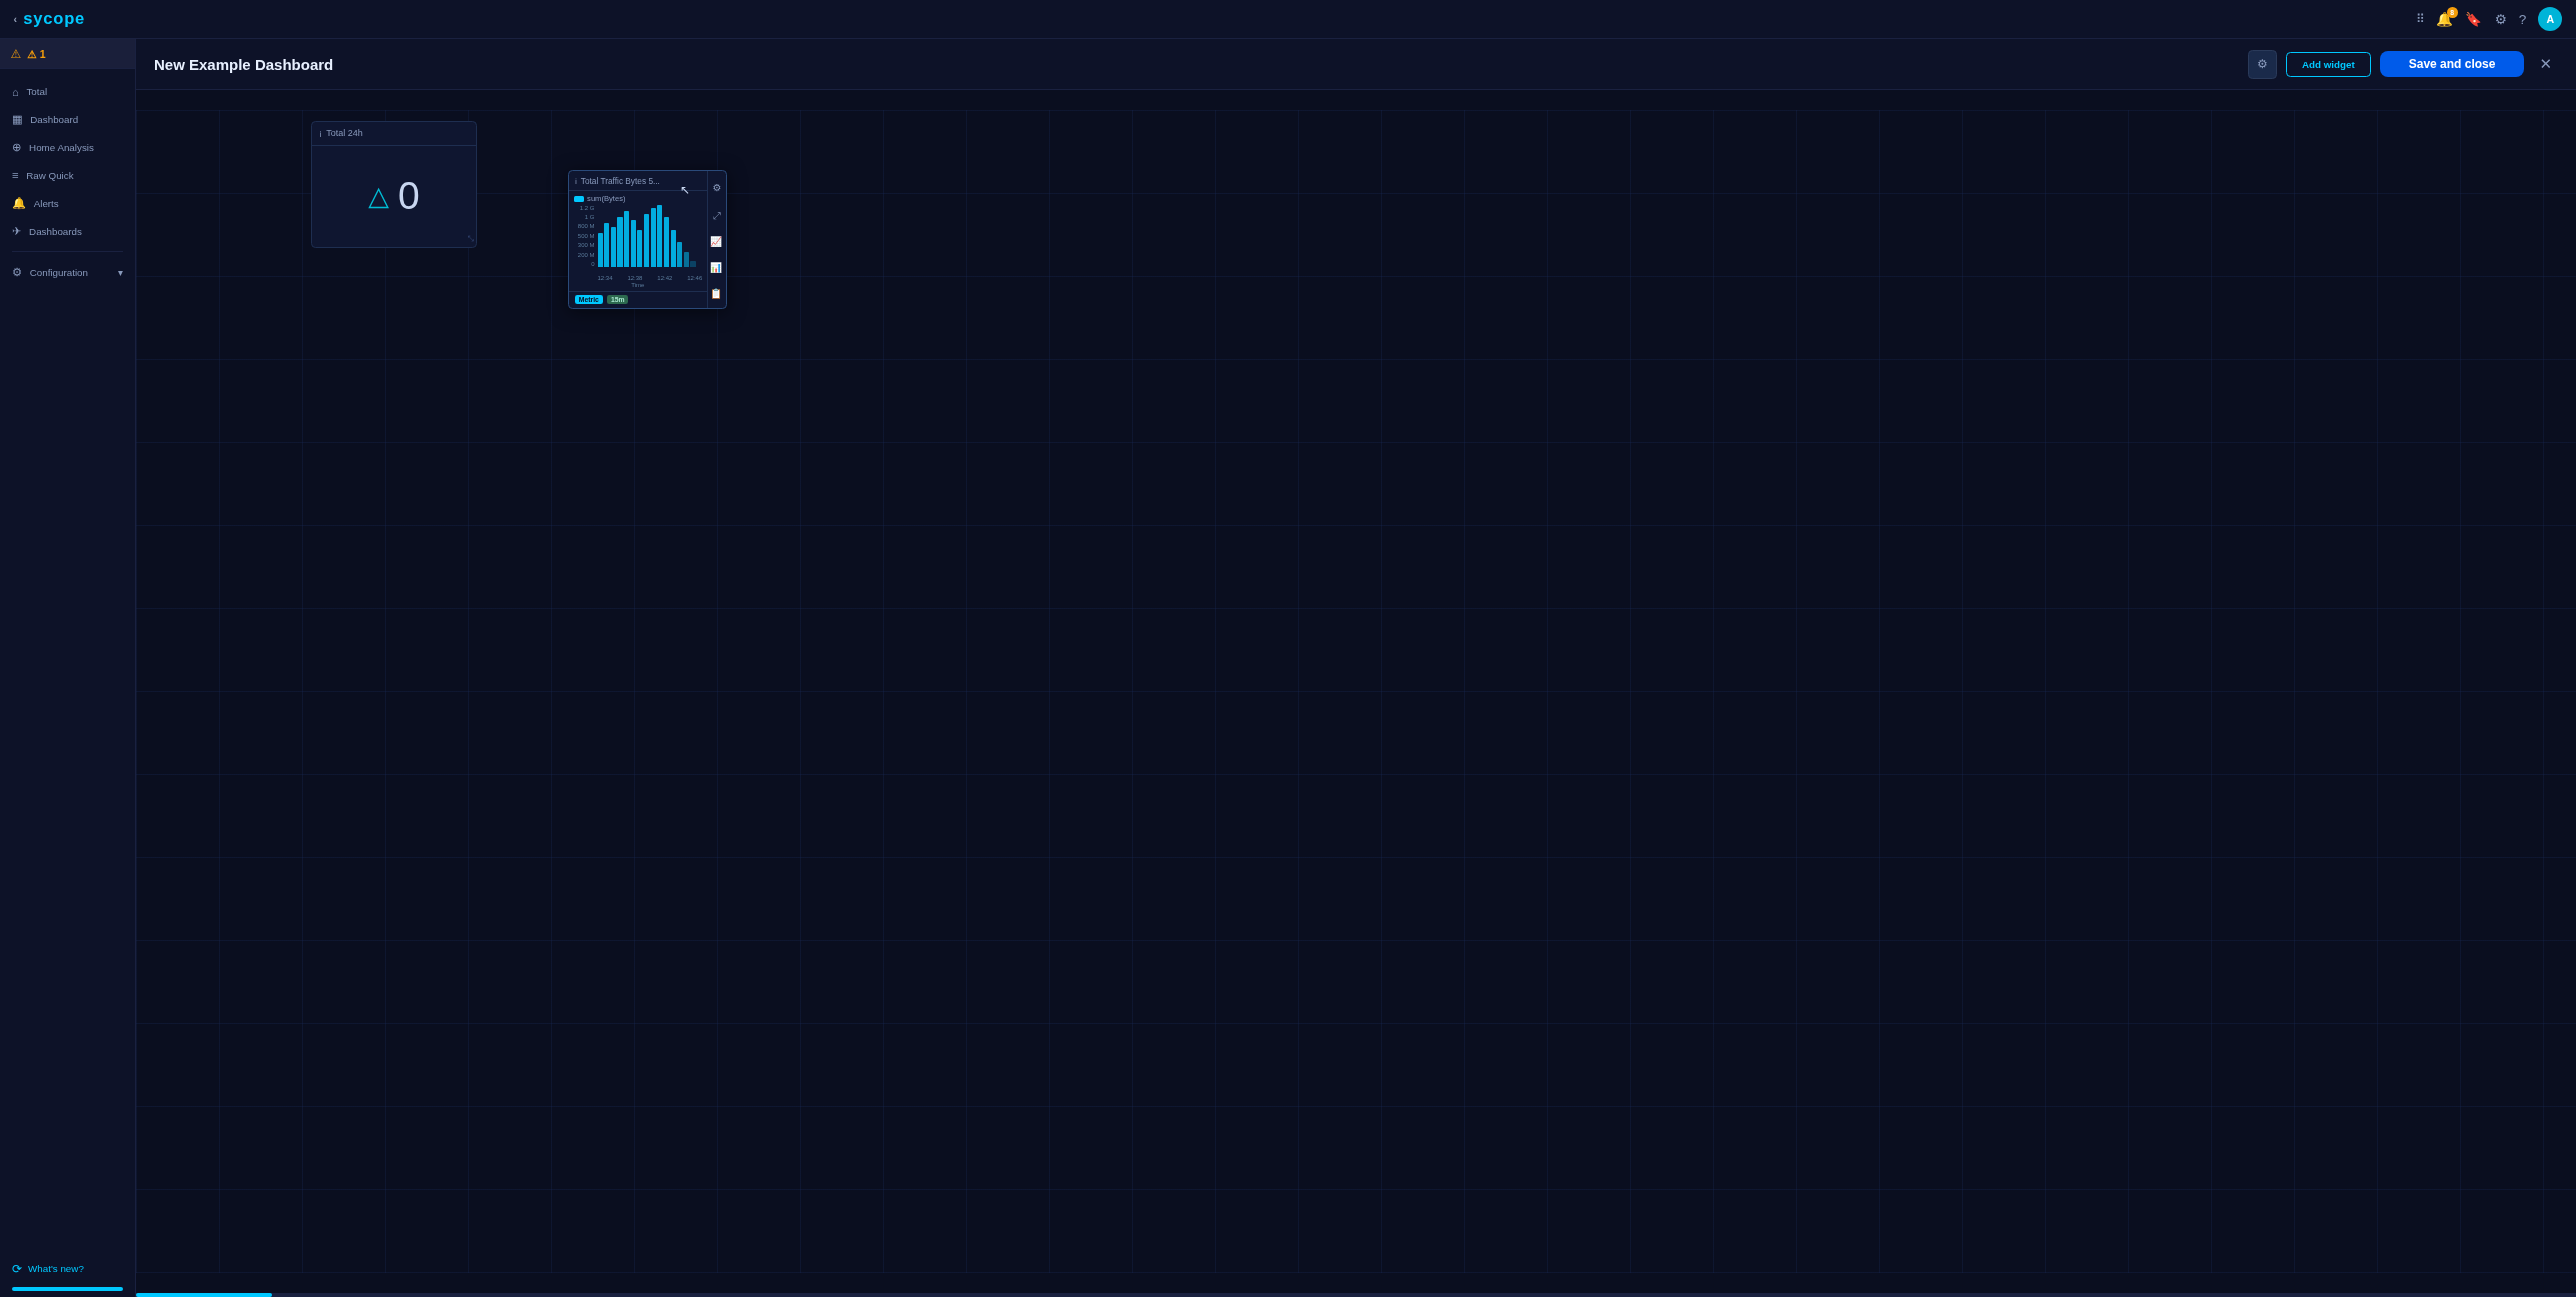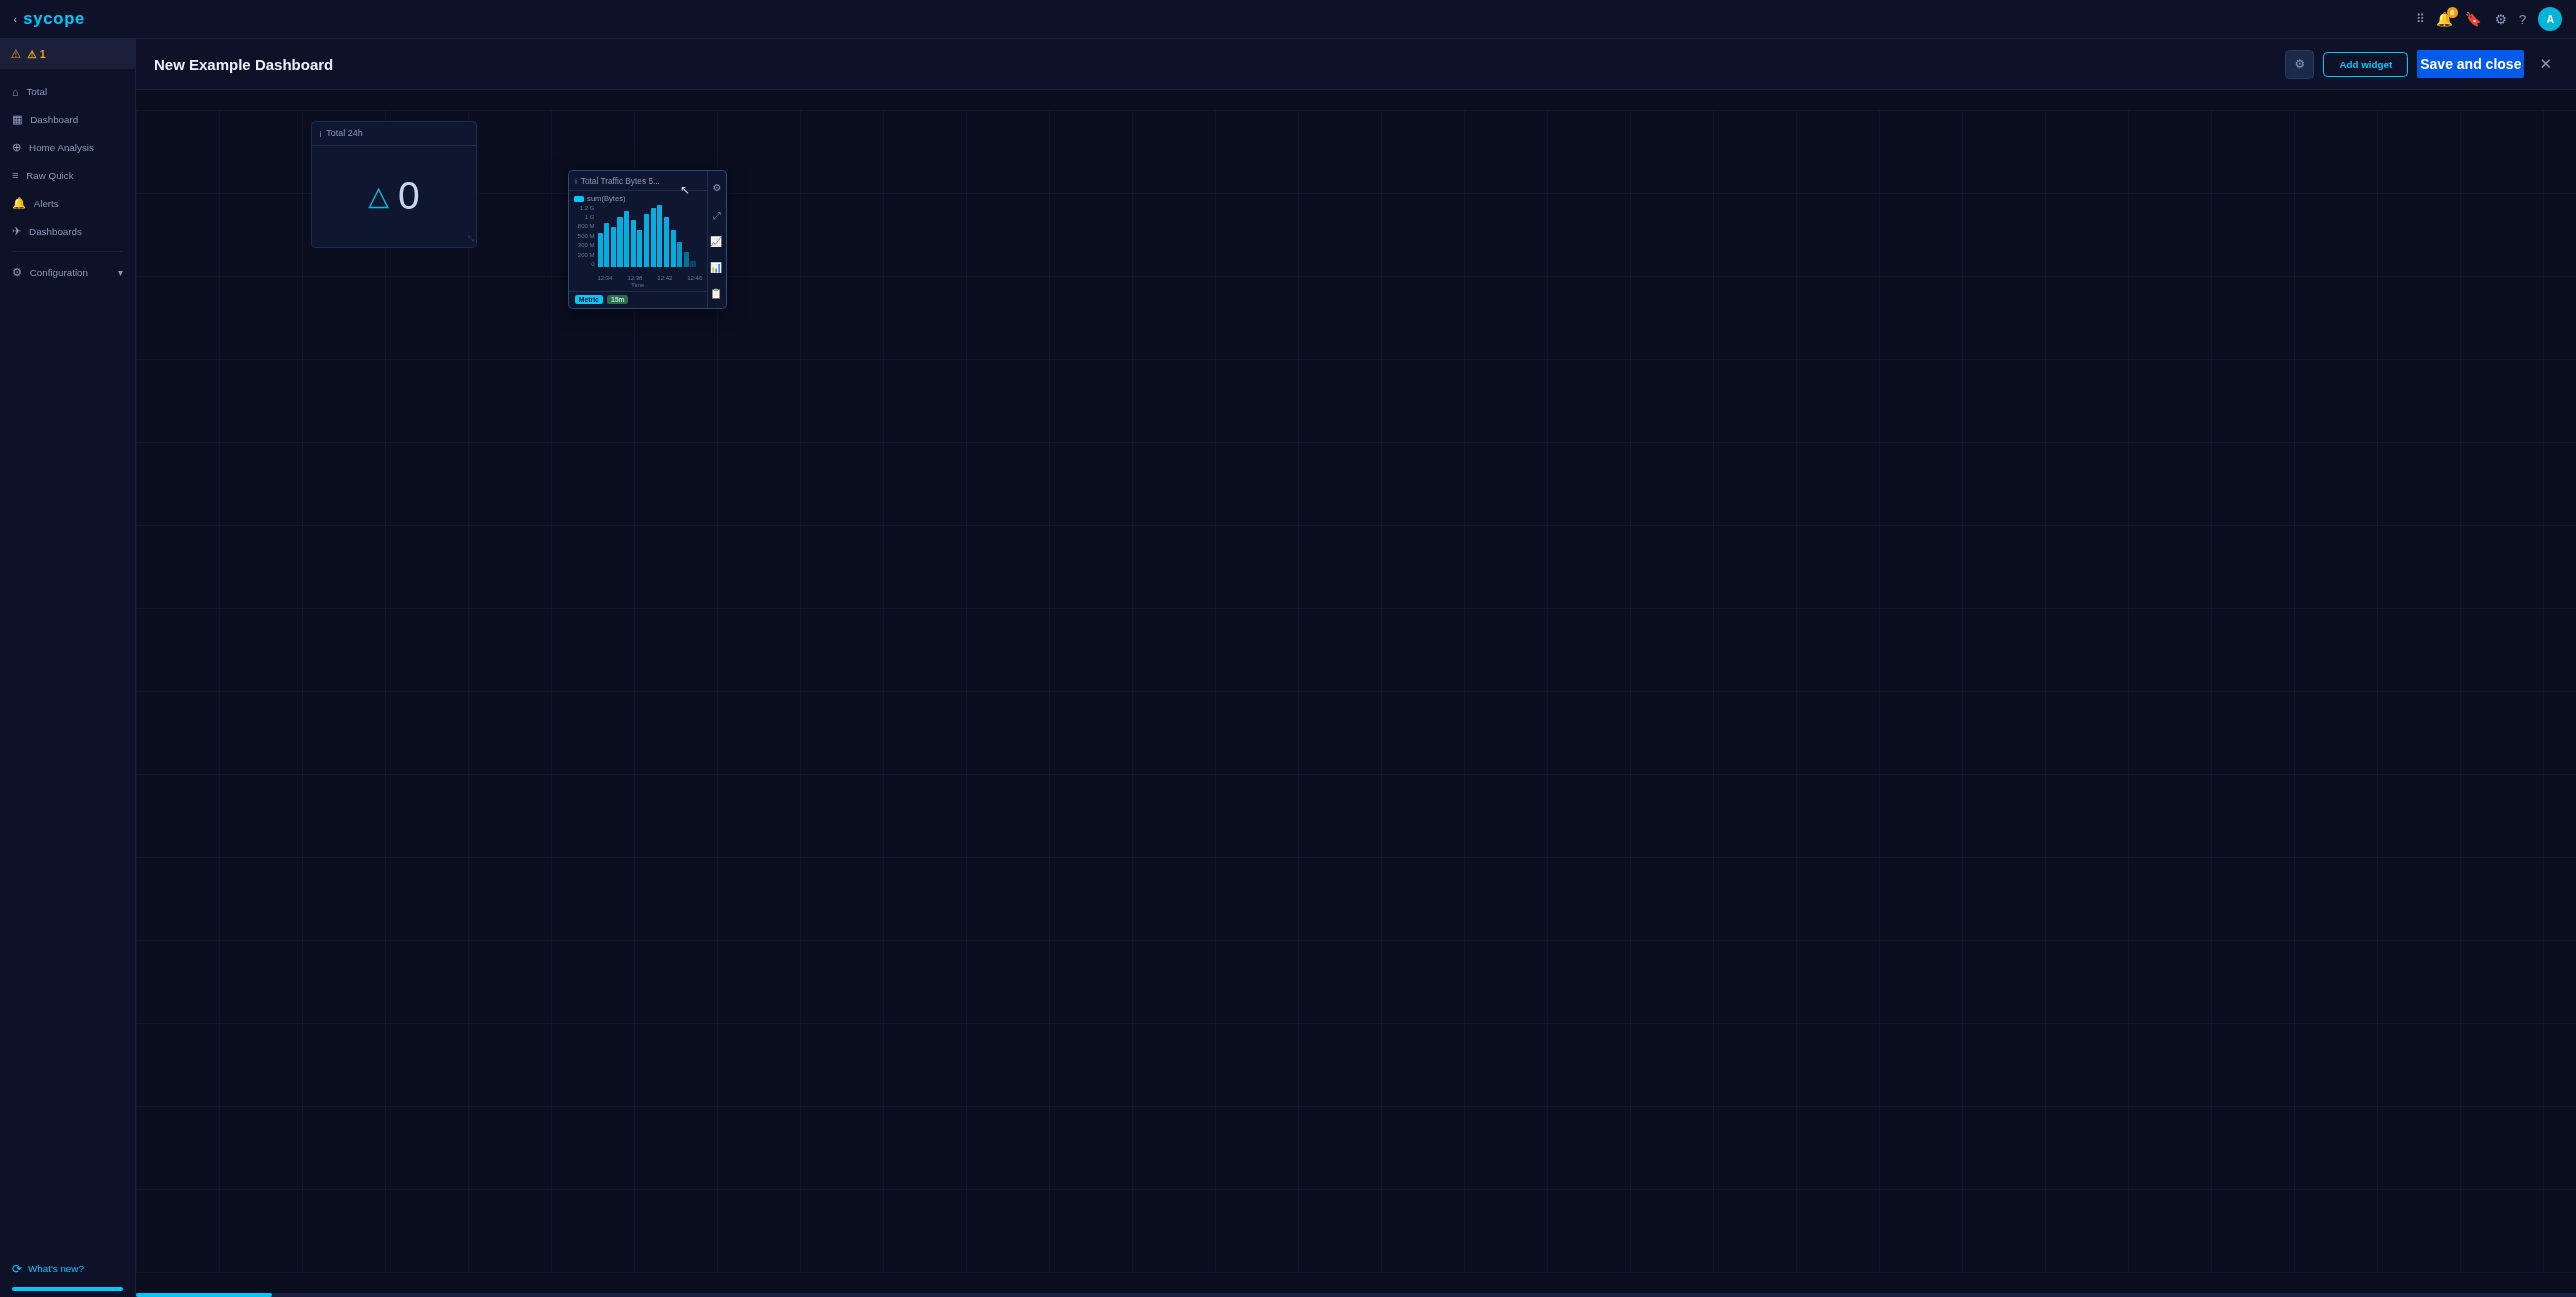--- a/index.html
+++ b/index.html
@@ -200,23 +200,23 @@
       padding: 6px 15px;
       border-radius: 4.5px;
       font-size: 9.8px;
       font-weight: 600;
       cursor: pointer;
     }
     .btn-save-close {
       background: #005bea;
       border: none;
       color: #fff;
-      padding: 6px 3px;
-      border-radius: 2px;
-      font-size: 14px;
+      padding: 6px 29px;
+      border-radius: 8px;
+      font-size: 12px;
       font-weight: 600;
       cursor: pointer;
     }
     .btn-close-x {
       background: transparent;
       border: none;
       color: #8899bb;
       font-size: 15px;
       cursor: pointer;
       padding: 3px 6px;

